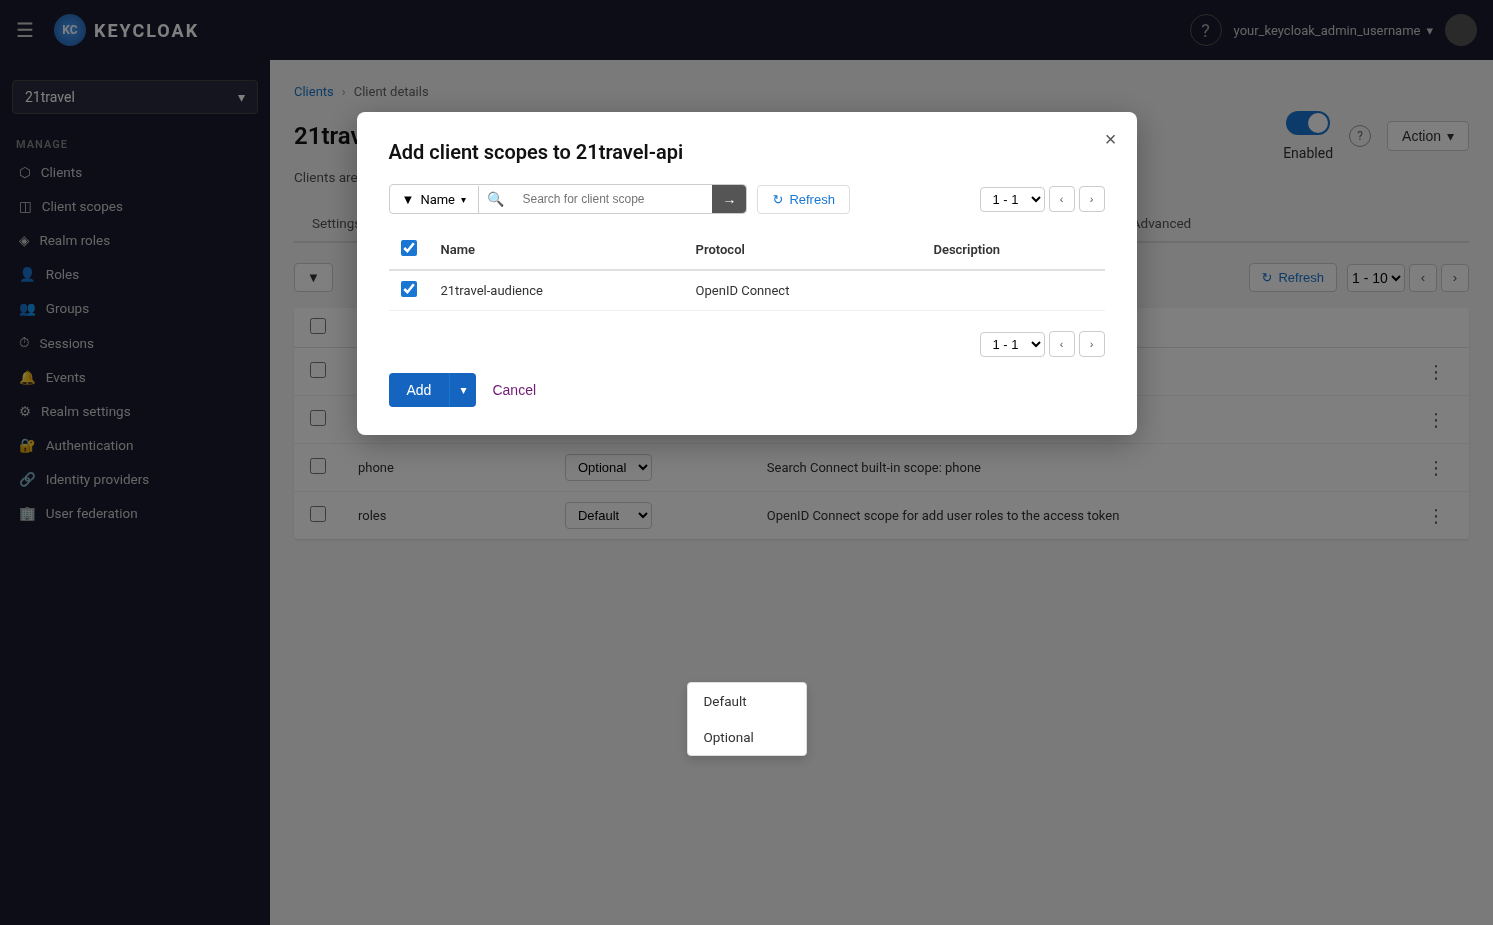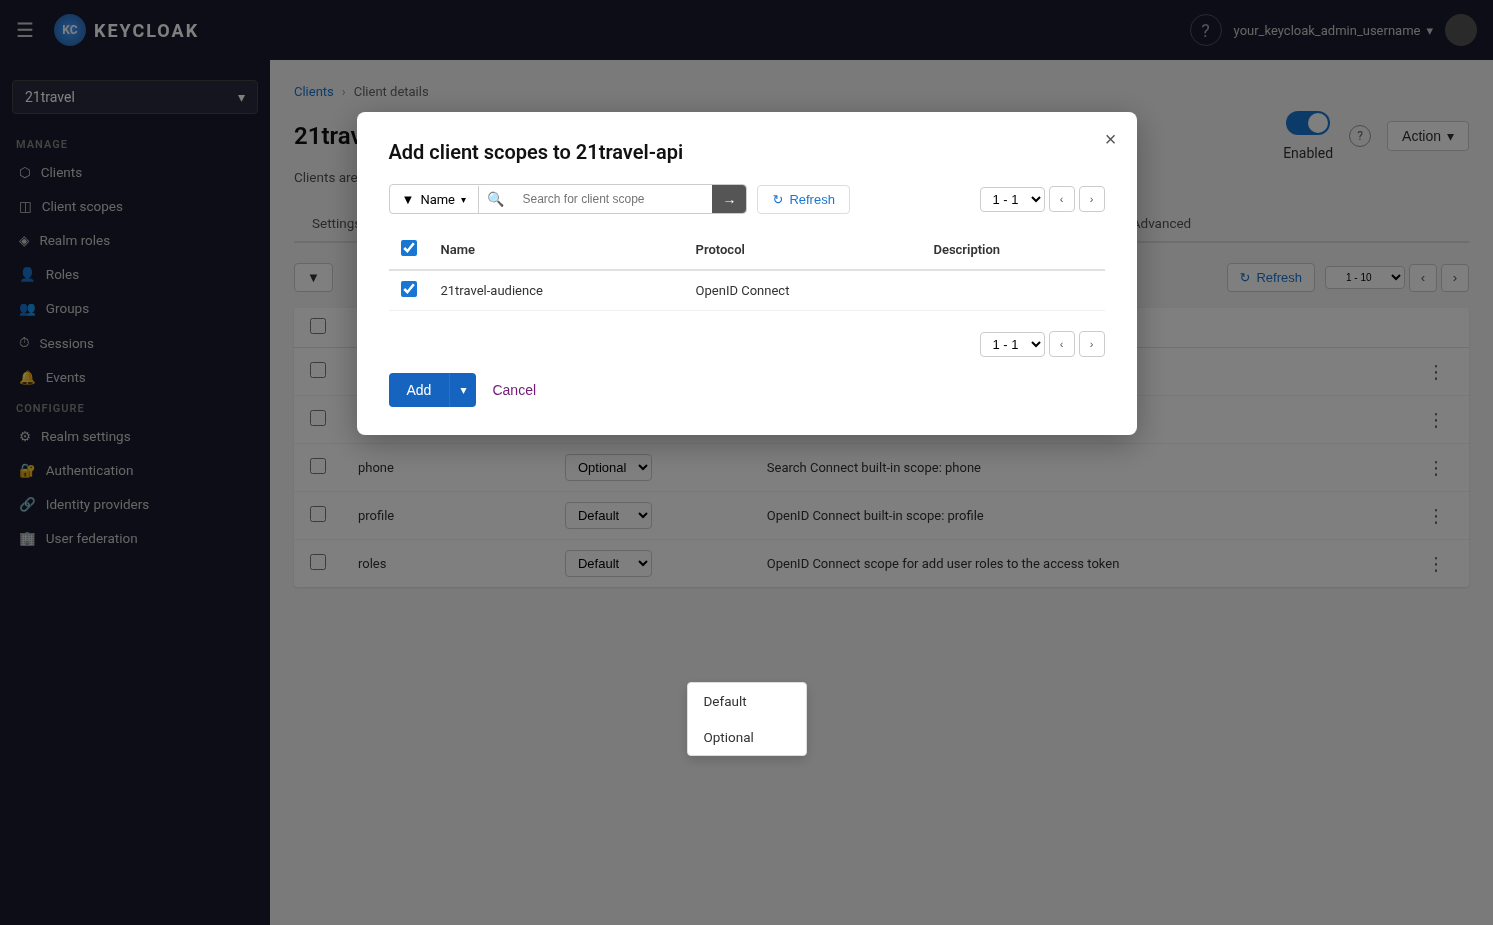--- a/index.html
+++ b/index.html
@@ -98,21 +98,21 @@
     
     .tabs { display: flex; border-bottom: 2px solid #ddd; margin-bottom: 20px; gap: 0; }
     .tab { padding: 10px 18px; cursor: pointer; font-size: 13.5px; color: #555; border-bottom: 2px solid transparent; margin-bottom: -2px; white-space: nowrap; }
     .tab.active { color: #1976d2; border-bottom-color: #1976d2; font-weight: 500; }
 
     
     .table-toolbar { display: flex; align-items: center; gap: 10px; margin-bottom: 16px; }
     .filter-btn { background: white; border: 1px solid #ccc; border-radius: 4px; padding: 6px 12px; cursor: pointer; display: flex; align-items: center; gap: 6px; font-size: 13px; color: #333; }
     .refresh-btn { background: white; border: 1px solid #ccc; border-radius: 4px; padding: 6px 12px; cursor: pointer; display: flex; align-items: center; gap: 6px; font-size: 13px; color: #1976d2; margin-left: auto; }
     .pagination-wrap { display: flex; align-items: center; gap: 4px; font-size: 13px; }
-    .pagination-select { border: 1px solid #ccc; border-radius: 4px; padding: 4px 16px; cursor: pointer; font-size: 10px; background: white; }
+    .pagination-select { border: 1px solid #ccc; border-radius: 4px; padding: 4px 0; cursor: pointer; font-size: 14px; background: white; }
     .pagination-arrow { width: 28px; height: 28px; border: 1px solid #ccc; border-radius: 4px; background: white; cursor: pointer; display: flex; align-items: center; justify-content: center; color: #555; }
 
     
     .data-table { width: 100%; border-collapse: collapse; background: white; border-radius: 4px; overflow: hidden; box-shadow: 0 1px 3px rgba(0,0,0,0.1); }
     .data-table th { background: white; padding: 10px 16px; text-align: left; font-size: 13px; font-weight: 600; color: #333; border-bottom: 1px solid #e0e0e0; }
     .data-table td { padding: 10px 16px; font-size: 13px; color: #333; border-bottom: 1px solid #f0f0f0; }
     .data-table tr:last-child td { border-bottom: none; }
     .checkbox { width: 16px; height: 16px; cursor: pointer; }
     .scope-type-select { border: 1px solid #ccc; border-radius: 4px; padding: 4px 8px; font-size: 13px; background: white; cursor: pointer; }
     .row-menu-btn { background: none; border: none; cursor: pointer; font-size: 18px; color: #555; padding: 2px 8px; }
@@ -234,21 +234,20 @@
     </div>
     <div class="sidebar-item">
       <span>⏱</span>
       <span>Sessions</span>
     </div>
     <div class="sidebar-item">
       <span>🔔</span>
       <span>Events</span>
     </div>
 
-    <div class="sidebar-section-label">Configure</div>
     <div class="sidebar-item">
       <span>⚙</span>
       <span>Realm settings</span>
     </div>
     <div class="sidebar-item">
       <span>🔐</span>
       <span>Authentication</span>
     </div>
     <div class="sidebar-item">
       <span>🔗</span>
@@ -344,27 +343,20 @@
         </tr>
         <tr>
           <td><input type="checkbox" class="checkbox" style=""></td>
           <td>phone</td>
           <td><select class="scope-type-select"><option>Optional</option><option>Default</option></select></td>
           <td>Search Connect built-in scope: phone</td>
           <td><button class="row-menu-btn">⋮</button></td>
         </tr>
         <tr>
           <td><input type="checkbox" class="checkbox" style=""></td>
-          <td>profile</td>
-          <td><select class="scope-type-select"><option>Default</option><option>Optional</option></select></td>
-          <td>OpenID Connect built-in scope: profile</td>
-          <td><button class="row-menu-btn">⋮</button></td>
-        </tr>
-        <tr>
-          <td><input type="checkbox" class="checkbox" style=""></td>
           <td>roles</td>
           <td><select class="scope-type-select"><option>Default</option><option>Optional</option></select></td>
           <td>OpenID Connect scope for add user roles to the access token</td>
           <td><button class="row-menu-btn">⋮</button></td>
         </tr>
       </tbody>
     </table>
   </main>
 </div>
 

